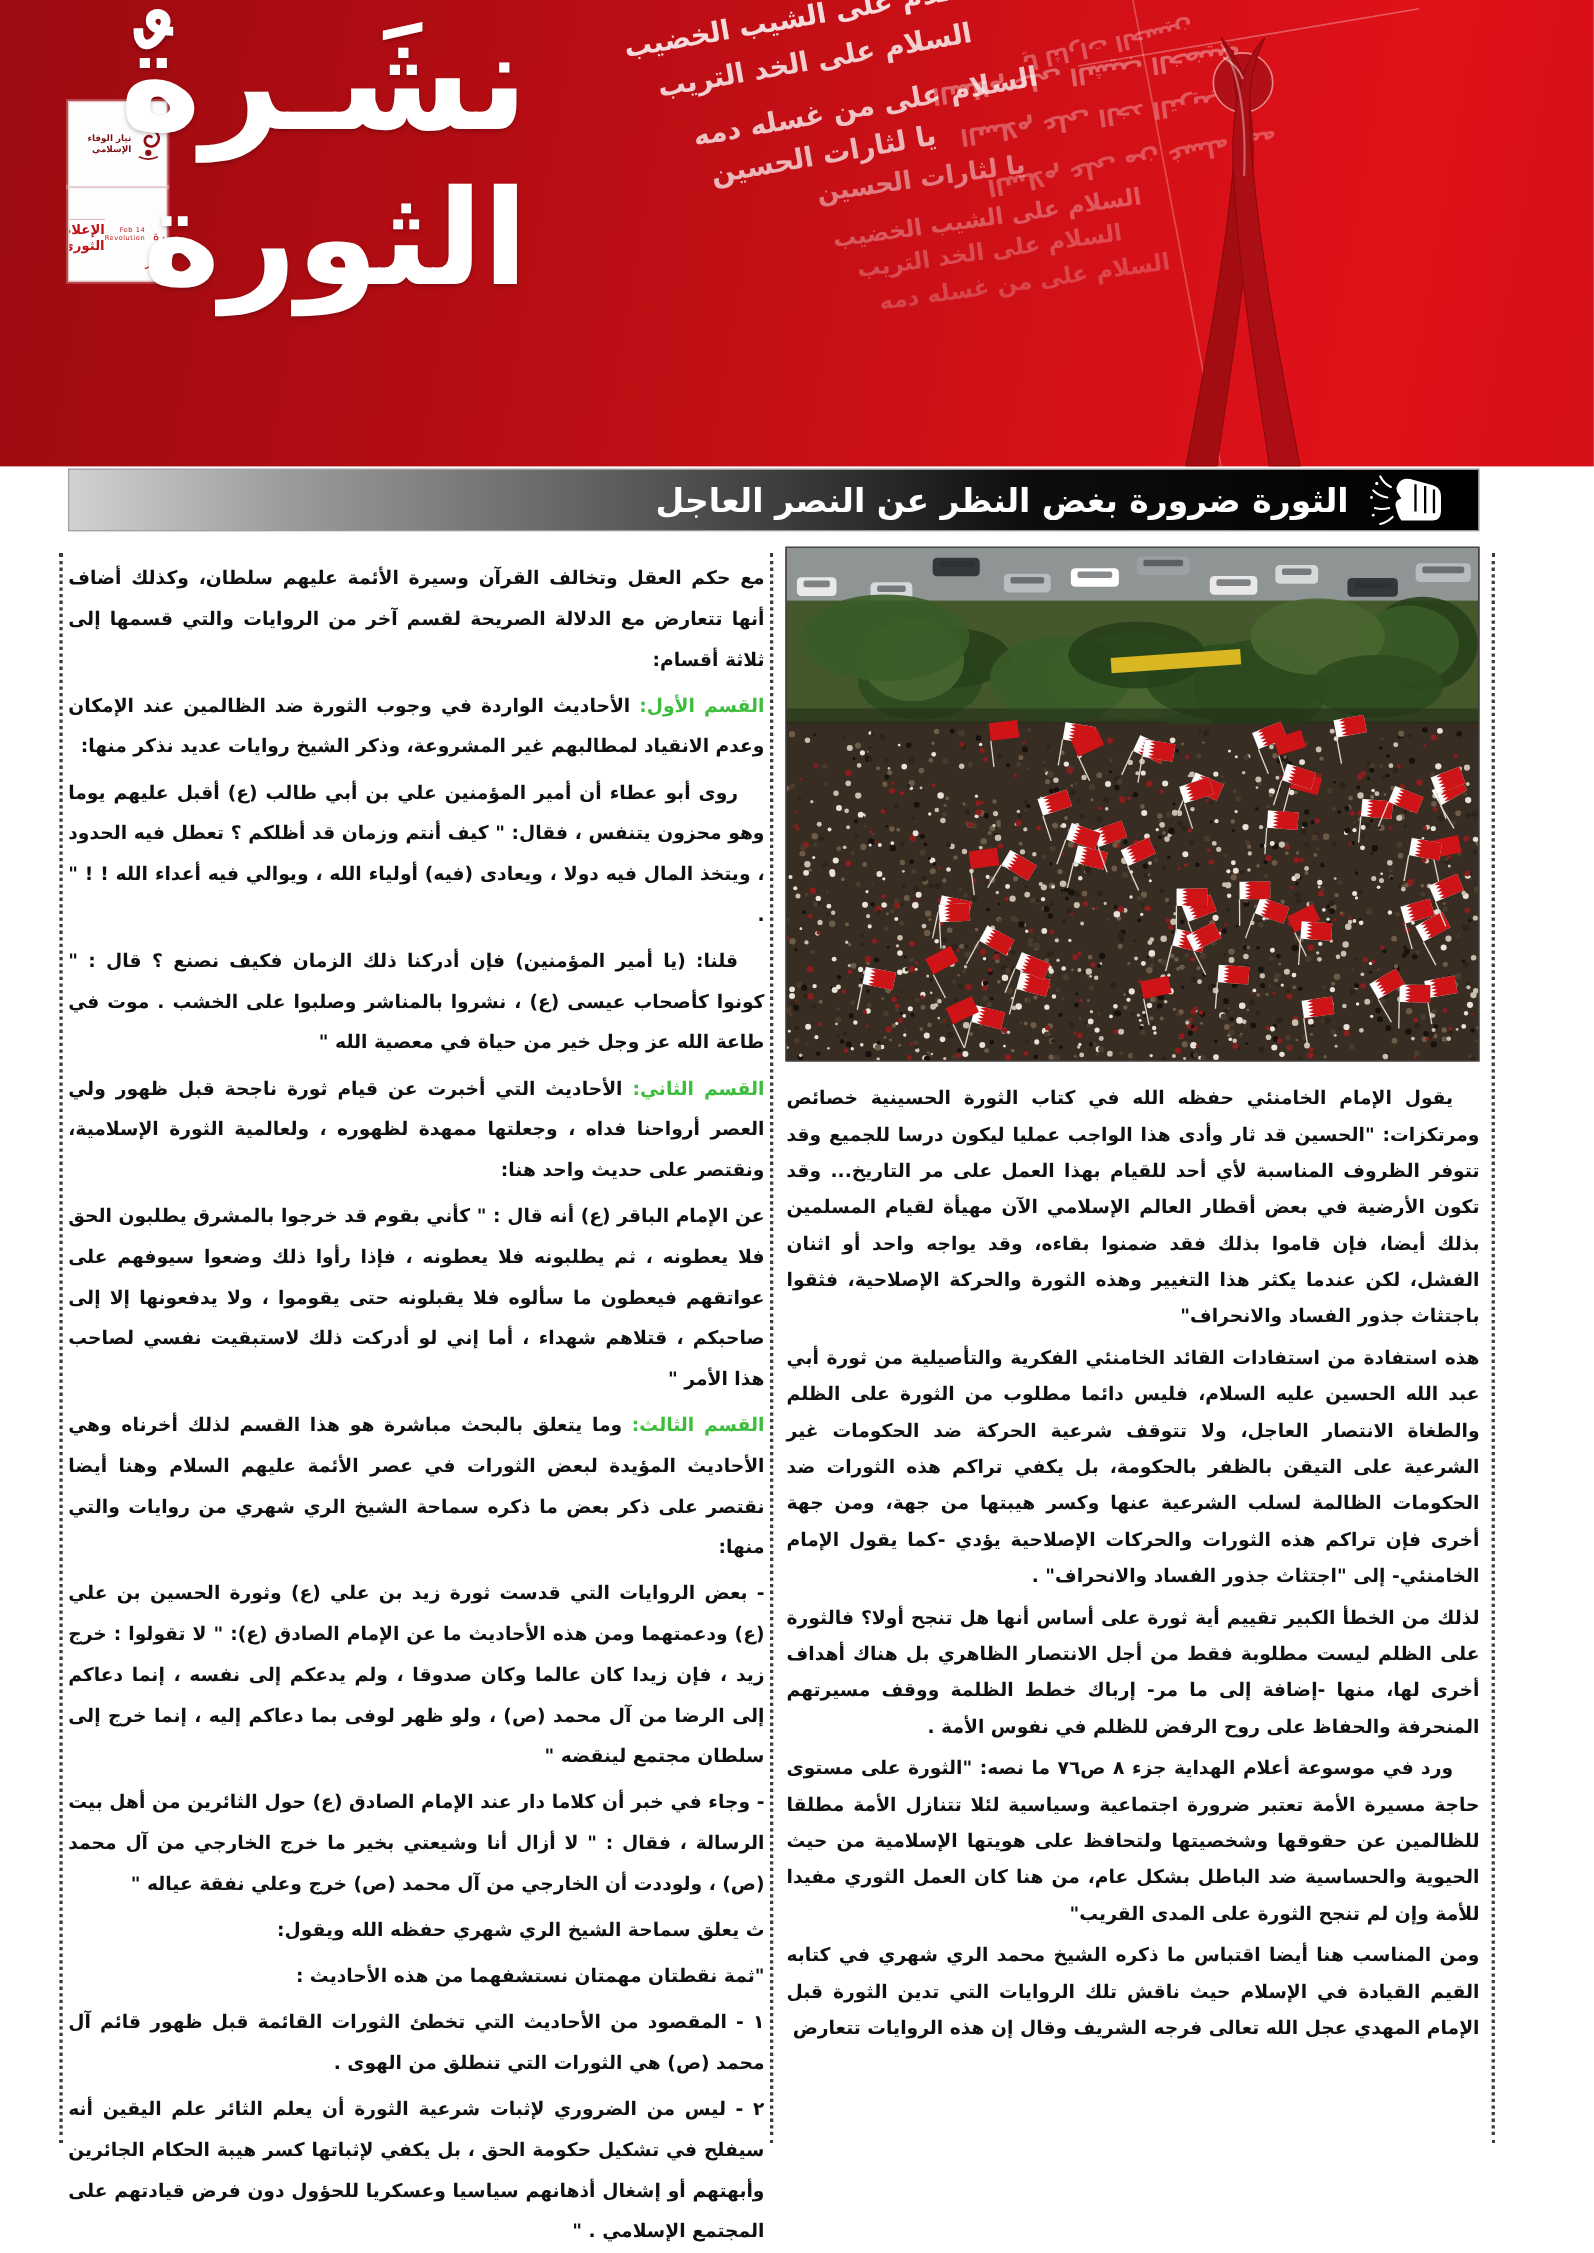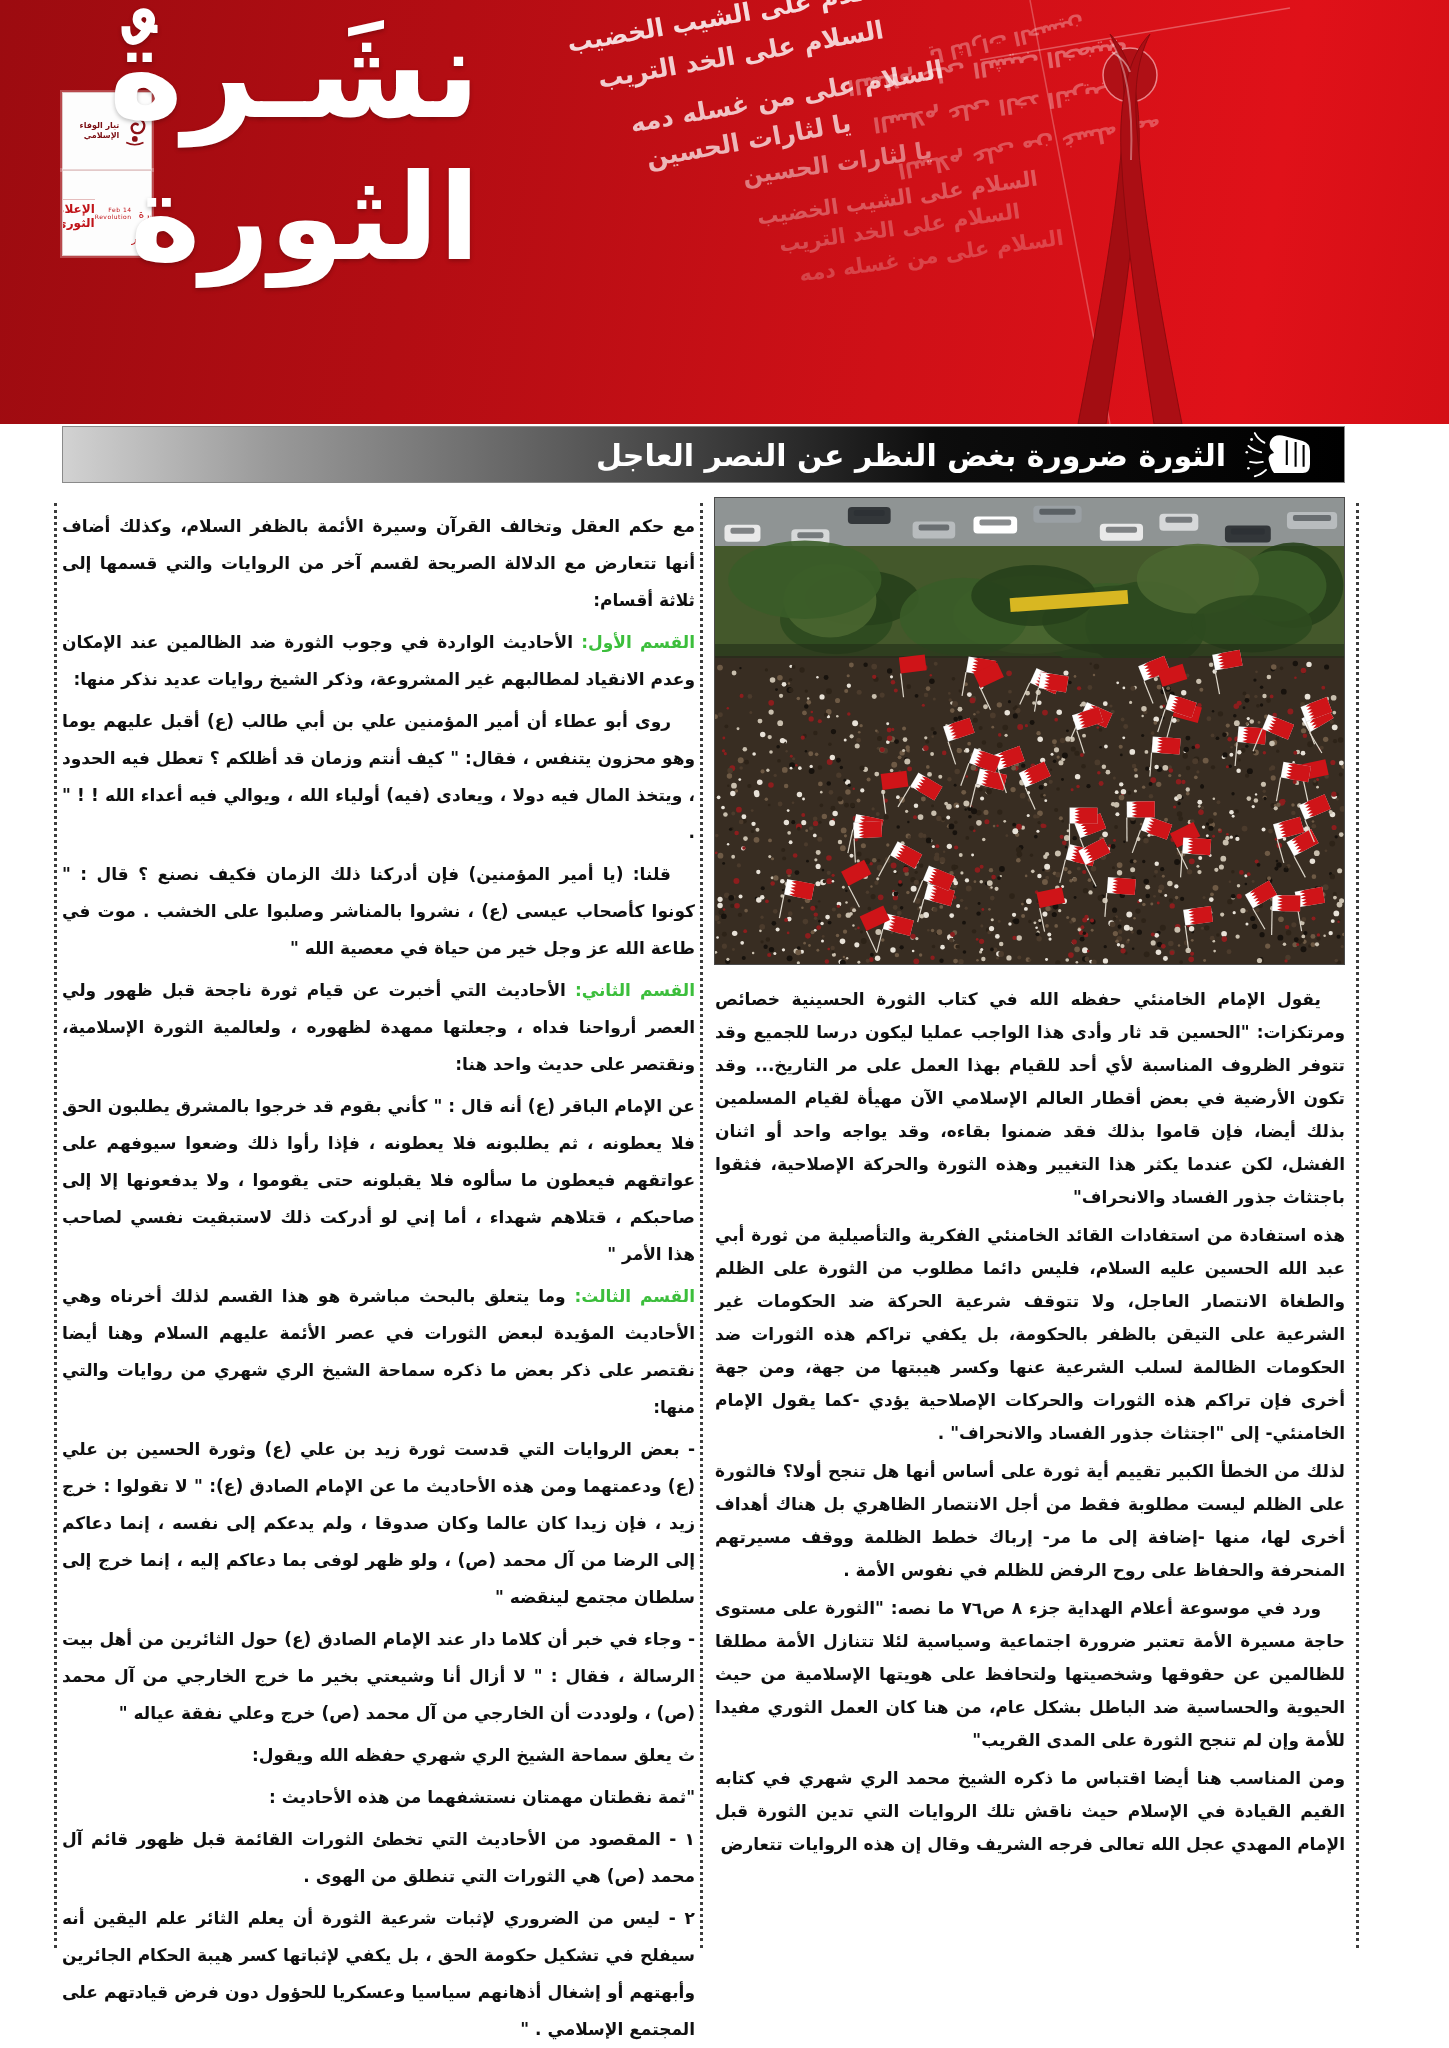--- a/index.html
+++ b/index.html
@@ -1917,21 +1917,21 @@
   </div>
 
   <div class="col col-right" id="col-right">
       <p class="para indent">يقول الإمام الخامنئي حفظه الله في كتاب الثورة الحسينية خصائص ومرتكزات: "الحسين قد ثار وأدى هذا الواجب عمليا ليكون درسا للجميع وقد تتوفر الظروف المناسبة لأي أحد للقيام بهذا العمل على مر التاريخ... وقد تكون الأرضية في بعض أقطار العالم الإسلامي الآن مهيأة لقيام المسلمين بذلك أيضا، فإن قاموا بذلك فقد ضمنوا بقاءه، وقد يواجه واحد أو اثنان الفشل، لكن عندما يكثر هذا التغيير وهذه الثورة والحركة الإصلاحية، فثقوا باجتثاث جذور الفساد والانحراف"</p>
       <p class="para">هذه استفادة من استفادات القائد الخامنئي الفكرية والتأصيلية من ثورة أبي عبد الله الحسين عليه السلام، فليس دائما مطلوب من الثورة على الظلم والطغاة الانتصار العاجل، ولا تتوقف شرعية الحركة ضد الحكومات غير الشرعية على التيقن بالظفر بالحكومة، بل يكفي تراكم هذه الثورات ضد الحكومات الظالمة لسلب الشرعية عنها وكسر هيبتها من جهة، ومن جهة أخرى فإن تراكم هذه الثورات والحركات الإصلاحية يؤدي -كما يقول الإمام الخامنئي- إلى "اجتثاث جذور الفساد والانحراف" .</p>
       <p class="para">لذلك من الخطأ الكبير تقييم أية ثورة على أساس أنها هل تنجح أولا؟ فالثورة على الظلم ليست مطلوبة فقط من أجل الانتصار الظاهري بل هناك أهداف أخرى لها، منها -إضافة إلى ما مر- إرباك خطط الظلمة ووقف مسيرتهم المنحرفة والحفاظ على روح الرفض للظلم في نفوس الأمة .</p>
       <p class="para indent">ورد في موسوعة أعلام الهداية جزء ٨ ص٧٦ ما نصه: "الثورة على مستوى حاجة مسيرة الأمة تعتبر ضرورة اجتماعية وسياسية لئلا تتنازل الأمة مطلقا للظالمين عن حقوقها وشخصيتها ولتحافظ على هويتها الإسلامية من حيث الحيوية والحساسية ضد الباطل بشكل عام، من هنا كان العمل الثوري مفيدا للأمة وإن لم تنجح الثورة على المدى القريب"</p>
       <p class="para">ومن المناسب هنا أيضا اقتباس ما ذكره الشيخ محمد الري شهري في كتابه القيم القيادة في الإسلام حيث ناقش تلك الروايات التي تدين الثورة قبل الإمام المهدي عجل الله تعالى فرجه الشريف وقال إن هذه الروايات تتعارض</p>
     </div>
   <div class="col col-left" id="col-left">
-      <p class="para">مع حكم العقل وتخالف القرآن وسيرة الأئمة بالظفر السلام، وكذلك أضاف أنها تتعارض مع الدلالة الصريحة لقسم آخر من الروايات والتي قسمها إلى ثلاثة أقسام:</p>
+      <p class="para">مع حكم العقل وتخالف القرآن وسيرة الأئمة عليهم سلطان، وكذلك أضاف أنها تتعارض مع الدلالة الصريحة لقسم آخر من الروايات والتي قسمها إلى ثلاثة أقسام:</p>
       <p class="para"><span class="lead">القسم الأول: </span>الأحاديث الواردة في وجوب الثورة ضد الظالمين عند الإمكان وعدم الانقياد لمطالبهم غير المشروعة، وذكر الشيخ روايات عديد نذكر منها:</p>
       <p class="para indent">روى أبو عطاء أن أمير المؤمنين علي بن أبي طالب (ع) أقبل عليهم يوما وهو محزون يتنفس ، فقال: " كيف أنتم وزمان قد أظلكم ؟ تعطل فيه الحدود ، ويتخذ المال فيه دولا ، ويعادى (فيه) أولياء الله ، ويوالي فيه أعداء الله ! ! " .</p>
       <p class="para indent">قلنا: (يا أمير المؤمنين) فإن أدركنا ذلك الزمان فكيف نصنع ؟ قال : " كونوا كأصحاب عيسى (ع) ، نشروا بالمناشر وصلبوا على الخشب . موت في طاعة الله عز وجل خير من حياة في معصية الله "</p>
       <p class="para"><span class="lead">القسم الثاني: </span>الأحاديث التي أخبرت عن قيام ثورة ناجحة قبل ظهور ولي العصر أرواحنا فداه ، وجعلتها ممهدة لظهوره ، ولعالمية الثورة الإسلامية، ونقتصر على حديث واحد هنا:</p>
       <p class="para">عن الإمام الباقر (ع) أنه قال : " كأني بقوم قد خرجوا بالمشرق يطلبون الحق فلا يعطونه ، ثم يطلبونه فلا يعطونه ، فإذا رأوا ذلك وضعوا سيوفهم على عواتقهم فيعطون ما سألوه فلا يقبلونه حتى يقوموا ، ولا يدفعونها إلا إلى صاحبكم ، قتلاهم شهداء ، أما إني لو أدركت ذلك لاستبقيت نفسي لصاحب هذا الأمر "</p>
       <p class="para"><span class="lead">القسم الثالث: </span>وما يتعلق بالبحث مباشرة هو هذا القسم لذلك أخرناه وهي الأحاديث المؤيدة لبعض الثورات في عصر الأئمة عليهم السلام وهنا أيضا نقتصر على ذكر بعض ما ذكره سماحة الشيخ الري شهري من روايات والتي منها:</p>
       <p class="para">- بعض الروايات التي قدست ثورة زيد بن علي (ع) وثورة الحسين بن علي (ع) ودعمتهما ومن هذه الأحاديث ما عن الإمام الصادق (ع): " لا تقولوا : خرج زيد ، فإن زيدا كان عالما وكان صدوقا ، ولم يدعكم إلى نفسه ، إنما دعاكم إلى الرضا من آل محمد (ص) ، ولو ظهر لوفى بما دعاكم إليه ، إنما خرج إلى سلطان مجتمع لينقضه "</p>
       <p class="para">- وجاء في خبر أن كلاما دار عند الإمام الصادق (ع) حول الثائرين من أهل بيت الرسالة ، فقال : " لا أزال أنا وشيعتي بخير ما خرج الخارجي من آل محمد (ص) ، ولوددت أن الخارجي من آل محمد (ص) خرج وعلي نفقة عياله "</p>
       <p class="para">ث يعلق سماحة الشيخ الري شهري حفظه الله ويقول:</p>
       <p class="para">"ثمة نقطتان مهمتان نستشفهما من هذه الأحاديث :</p>

